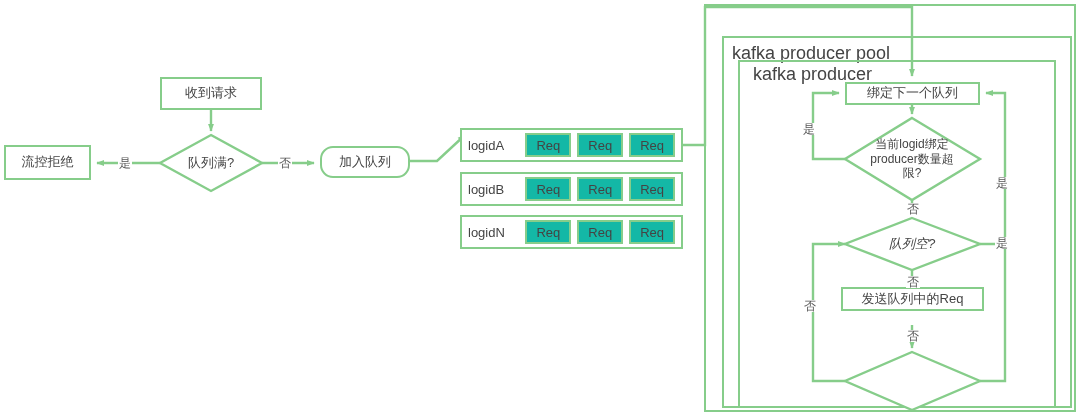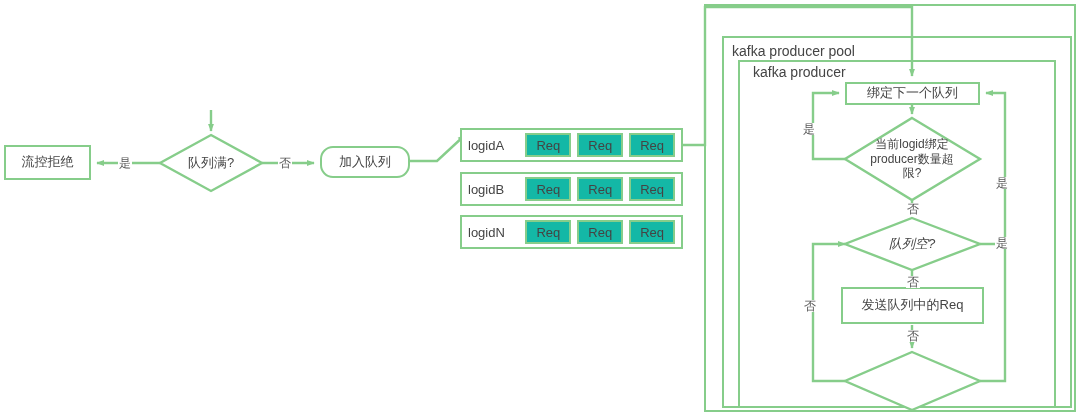--- a/index.html
+++ b/index.html
@@ -61,21 +61,21 @@
   
   .frame {
     position: absolute;
     box-sizing: border-box;
     border: 2px solid #86cd8a;
     background: transparent;
   }
   .frame-title {
     position: absolute;
     color: #444444;
-    font-size: 14px;
+    font-size: 18px;
     background: #ffffff;
     padding: 0 3px;
     white-space: nowrap;
   }
   
   .queue-row {
     position: absolute;
     box-sizing: border-box;
     border: 2px solid #86cd8a;
     background: #ffffff;
@@ -149,20 +149,21 @@
   </svg>
 
   <div class="frame" style="left:704px; top:4px; width:372px; height:408px;"></div>
 
   <div class="frame" style="left:722px; top:36px; width:350px; height:372px;"></div>
   <div class="frame-title" style="left:729px; top:43px;">kafka producer pool</div>
 
   <div class="frame" style="left:738px; top:60px; width:318px; height:348px;"></div>
   <div class="frame-title" style="left:750px; top:64px;">kafka producer</div>
 
+  <div class="node fs13" style="left:160px; top:77px; width:102px; height:33px;">收到请求</div>
 
   <div class="node fs13" style="left:4px; top:145px; width:87px; height:35px;">流控拒绝</div>
 
   <div class="node rounded fs13" style="left:320px; top:146px; width:90px; height:32px;">加入队列</div>
 
   <svg class="layer" viewBox="0 0 1080 416">
     <polygon points="211,135 262,163 211,191 160,163" fill="#ffffff" stroke="#86cd8a" stroke-width="2.4"></polygon>
   </svg>
   <div class="diamond-label fs13" style="left:160px; top:150px; width:102px; height:26px;">队列满?</div>
 
@@ -196,21 +197,21 @@
     <span>当前logid绑定</span>
     <span>producer数量超</span>
     <span>限?</span>
   </div>
 
   <svg class="layer" viewBox="0 0 1080 416">
     <polygon points="912,218 980,244 912,270 845,244" fill="#ffffff" stroke="#86cd8a" stroke-width="2.4"></polygon>
   </svg>
   <div class="diamond-label fs13" style="left:855px; top:232px; width:114px; height:24px;font-style:italic;">队列空?</div>
 
-  <div class="node fs13" style="left:841px; top:287px; width:143px; height:37px;">发送队列中的Req</div>
+  <div class="node fs13" style="left:841px; top:287px; width:143px; height:24px;">发送队列中的Req</div>
 
   <svg class="layer" viewBox="0 0 1080 416">
     <polygon points="912,352 980,381 912,410 845,381" fill="#ffffff" stroke="#86cd8a" stroke-width="2.4"></polygon>
   </svg>
 
   <div class="edge-label" style="left:118px; top:157px;">是</div>
 
   <div class="edge-label" style="left:278px; top:157px;">否</div>
 
   <div class="edge-label" style="left:802px; top:123px;">是</div>

